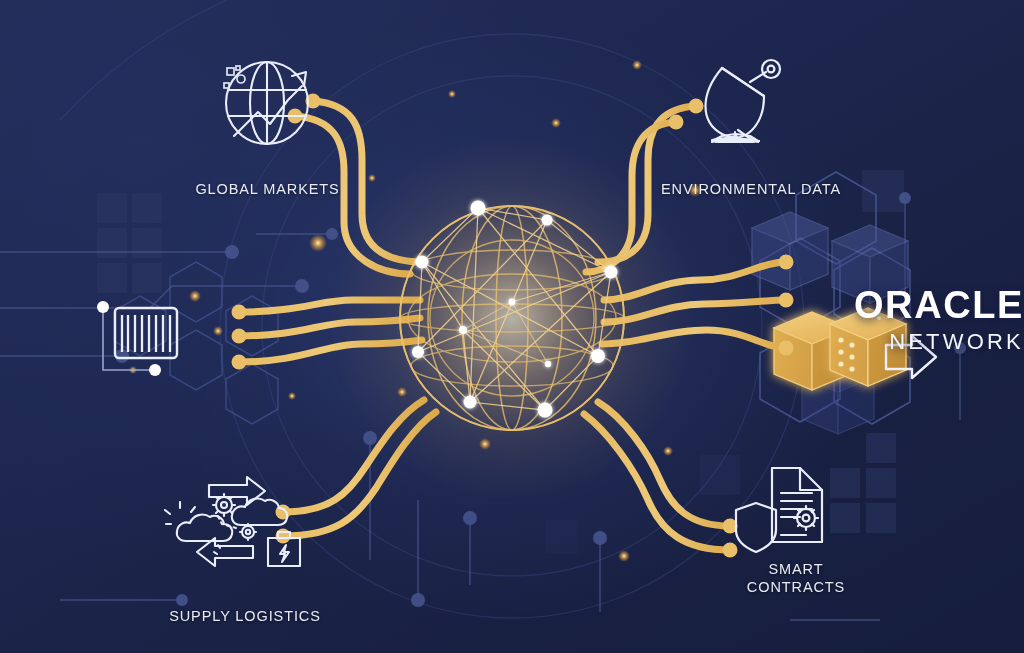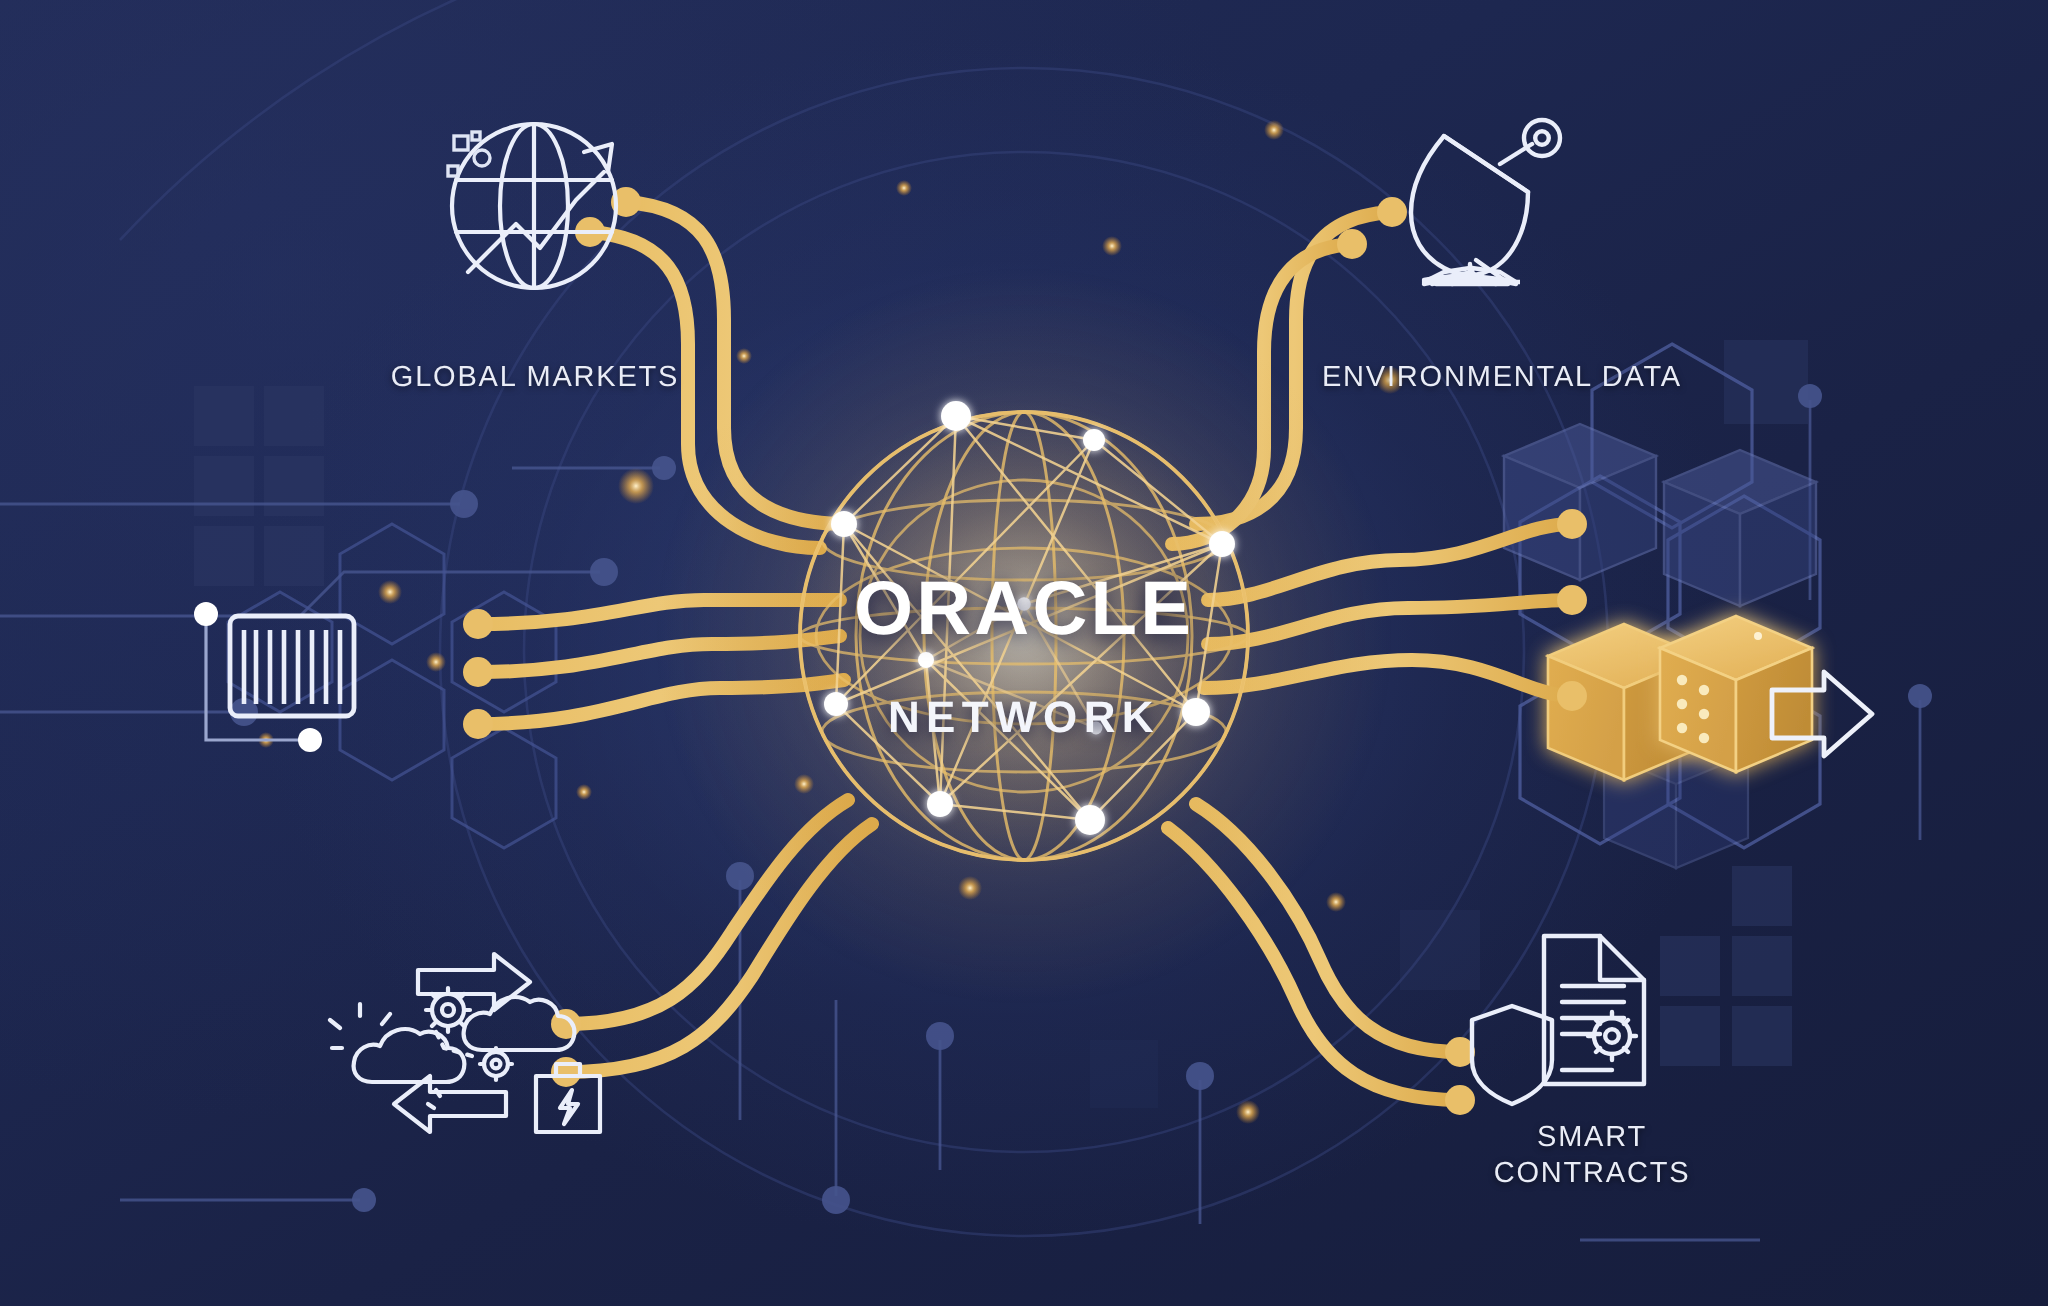--- a/index.html
+++ b/index.html
@@ -14,29 +14,29 @@
   }
   #stage > *{position:absolute;}
   .lbl{
     color:#e9ecf6;font-size:14.5px;letter-spacing:0.9px;font-weight:400;
     text-align:center;white-space:pre-line;line-height:1.25;
     text-shadow:0 1px 3px rgba(0,0,0,0.55);
     margin-top:35px;
   }
   .svg-layer{left:0;top:0;width:1024px;height:653px;pointer-events:none;}
   .center-text{
-    left:0;top:286px;width:1024px;text-align:center;pointer-events:none;
+    left:0;top:286px;width:1024px;text-align:right;pointer-events:none;
   }
   .center-text .t1{
     color:#ffffff;font-size:38px;font-weight:bold;letter-spacing:1.6px;
     line-height:1;text-shadow:0 2px 10px rgba(20,24,60,0.85);
   }
   .center-text .t2{
-    color:#f3f5fb;font-size:22px;font-weight:700;letter-spacing:3.2px;
-    line-height:1;margin-top:24px;text-shadow:0 2px 8px rgba(20,24,60,0.85);
+    color:#f3f5fb;font-size:22px;font-weight:400;letter-spacing:3.2px;
+    line-height:1;margin-top:7px;text-shadow:0 2px 8px rgba(20,24,60,0.85);
   }
 </style>
 </head>
 <body>
 
 <div id="stage">
 
   <svg class="svg-layer" viewBox="0 0 1024 653">
     <defs>
       <radialGradient id="glowSphere" cx="50%" cy="50%" r="50%">
@@ -422,17 +422,18 @@
 
   <div class="center-text">
     <div class="t1">ORACLE</div>
     <div class="t2">NETWORK</div>
   </div>
 
   <div class="lbl" style="left:160px;top:145px;width:215px;">GLOBAL MARKETS</div>
 
   <div class="lbl" style="left:631px;top:145px;width:240px;">ENVIRONMENTAL DATA</div>
 
+  <div class="lbl" style="left:130px;top:572px;width:230px;">SUPPLY LOGISTICS</div>
 
   <div class="lbl" style="left:706px;top:525px;width:180px;">SMART
 CONTRACTS</div>
 
 </div>
 
 </body></html>

